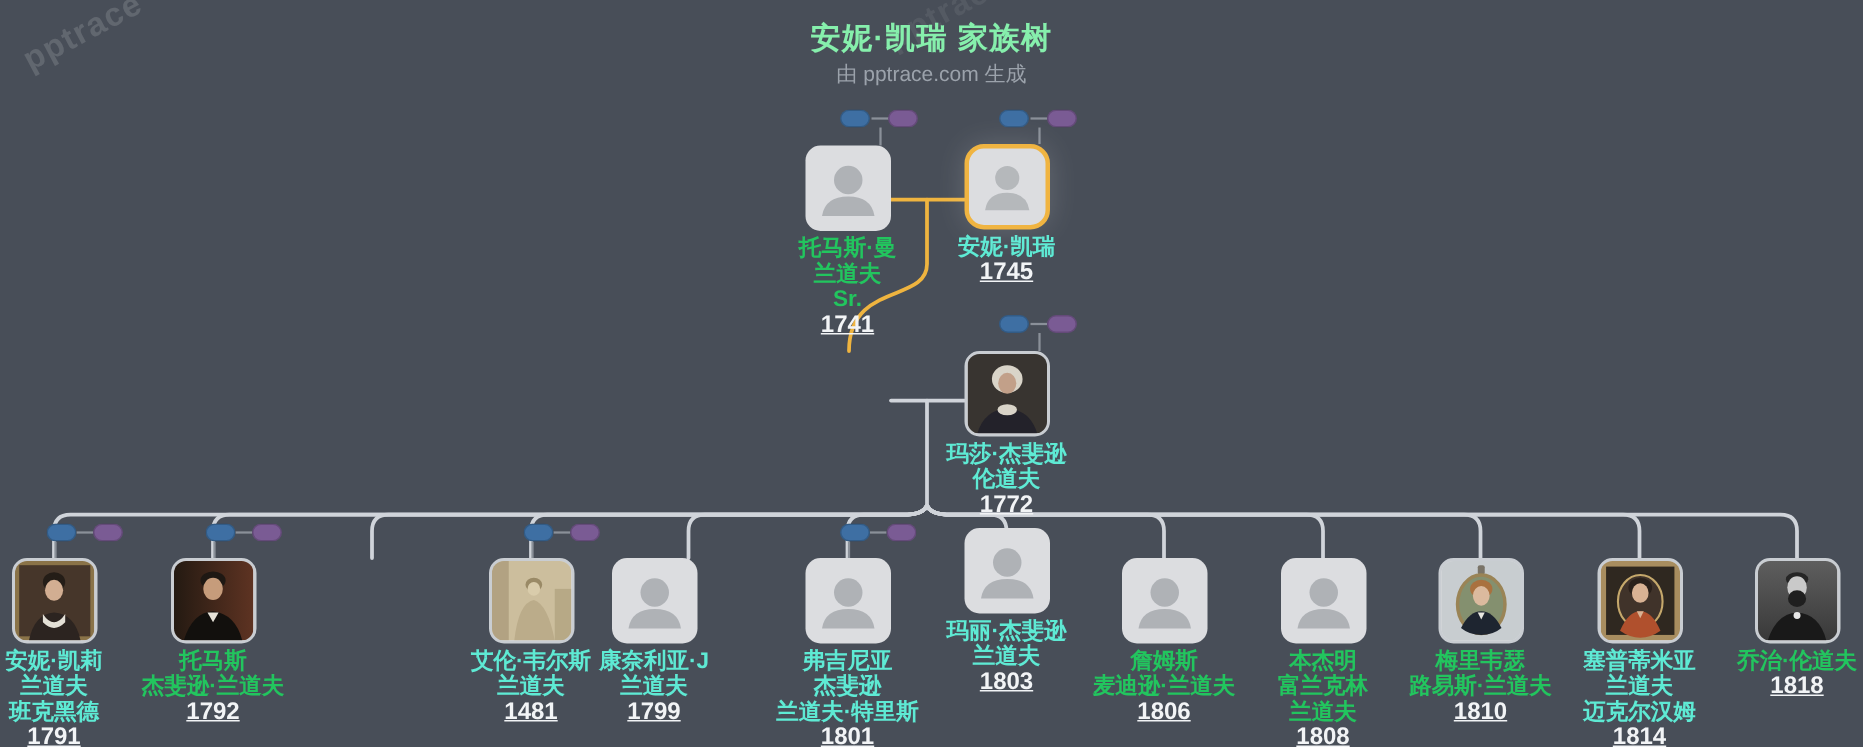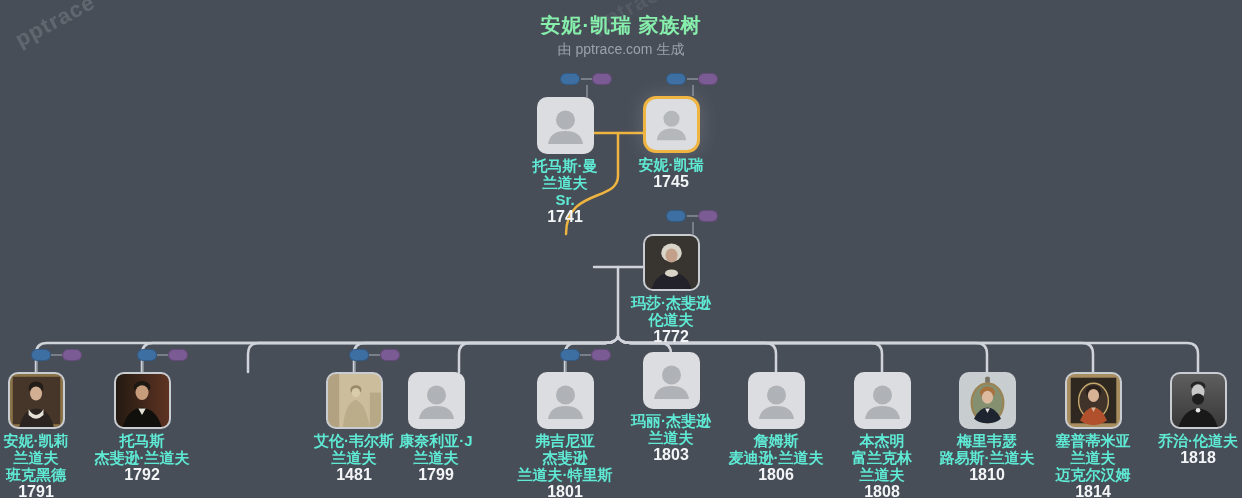--- a/index.html
+++ b/index.html
@@ -27,23 +27,23 @@
     position:relative;width:57px;height:57px;margin:0 auto;border-radius:10px;
     overflow:hidden;background:#DCDDE0;
   }
   .avatar svg{display:block;width:100%;height:100%;}
   .portrait{border:2px solid #C9CDD2;box-sizing:border-box;}
   .hl{
     box-sizing:border-box;border:3px solid #F0B441;border-radius:13px;
     box-shadow:0 0 20px rgba(255,255,255,0.16);
   }
   .name{margin-top:3px;font-size:15px;font-weight:700;line-height:17px;}
-  .name.male{color:#5eead4;}
+  .name.male{color:#22c55e;}
   .name.female{color:#5eead4;}
-  .year{font-size:16px;font-weight:600;line-height:17px;color:#F2F4F6;}
+  .year{font-size:16px;font-weight:600;line-height:17px;color:#F2F4F6;text-decoration:underline;}
   .pill{position:absolute;width:20px;height:12px;border-radius:6px;z-index:2;
         border:1px solid rgba(0,0,0,0.18);box-sizing:border-box;}
   .pill.blue{background:#3E6FA3;}
   .pill.purple{background:#7A5B94;}
 </style>
 </head>
 <body>
 
 <div id="stage">
 

